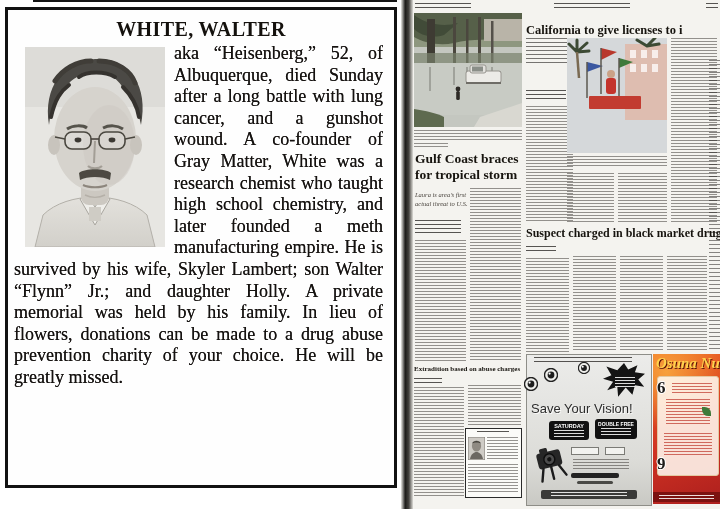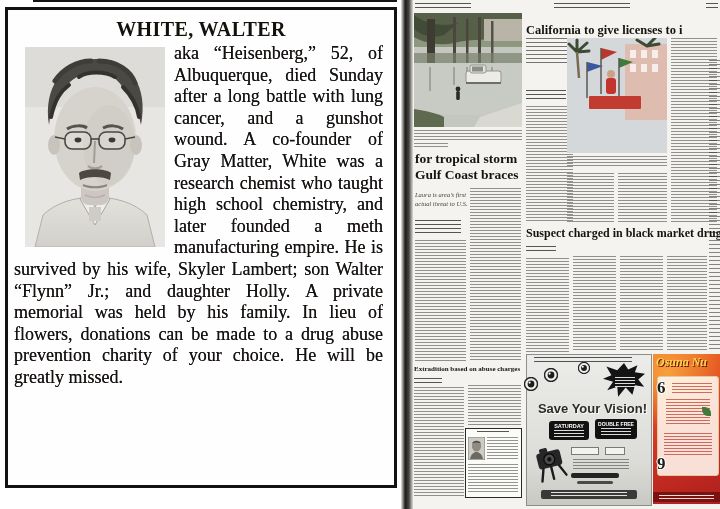--- a/index.html
+++ b/index.html
@@ -122,22 +122,22 @@
         <rect x="42.2" y="78" width="3.6" height="9" rx="1.5"></rect>
       </g>
       <path d="M66,104 L108,90 L108,114 L60,114 Z" fill="#d9d8d1"></path>
       <path d="M0,96 C12,98 22,100 30,104 L30,114 L0,114 Z" fill="#5e6a4f"></path>
     </svg>
 
     <div class="abs gk" style="left:1px;top:130px;width:108px;height:11px;"></div>
     <div class="abs gk" style="left:1px;top:143px;width:34px;height:4px;"></div>
 
     <div class="abs serifb" style="left:2px;top:151px;font-size:13.5px;line-height:16px;white-space:nowrap;">
+      <div>Gulf Coast braces</div>
       <div>for tropical storm</div>
-      <div>Gulf Coast braces</div>
     </div>
     <div class="abs" style="left:2px;top:190px;font-size:6.5px;line-height:9px;font-style:italic;color:#4a453f;filter:blur(.25px);">
       <div>Laura is area’s first</div>
       <div>actual threat to U.S.</div>
     </div>
     <div class="abs gkd" style="left:2px;top:220px;width:46px;height:13px;"></div>
     <div class="abs gk" style="left:2px;top:240px;width:51px;height:122px;"></div>
     <div class="abs gk" style="left:57px;top:188px;width:51px;height:174px;"></div>
 
     <div class="abs serifb" style="left:1px;top:365px;width:112px;font-size:7px;white-space:nowrap;overflow:hidden;">Extradition based on abuse charges</div>
@@ -238,22 +238,22 @@
       </svg>
       <svg class="abs" width="14" height="14" viewBox="0 0 14 14" style="left:-3px;top:22px;">
         <circle cx="7" cy="7" r="6.5" fill="#efefec" stroke="#222" stroke-width="1.4"></circle>
             <circle cx="7" cy="7" r="3.4" fill="#1d1d1d"></circle>
             <circle cx="5.6" cy="5.6" r="1.1" fill="#fff"></circle>
       </svg>
 
       <div class="abs" style="left:76px;top:8px;width:42px;height:36px;background:#141414;
                   clip-path:polygon(50% 0%,60% 18%,82% 6%,76% 26%,100% 30%,84% 46%,98% 66%,76% 62%,70% 88%,54% 68%,36% 94%,34% 66%,10% 76%,24% 52%,0% 44%,20% 34%,8% 10%,34% 20%);"></div>
       <div class="abs gkw" style="left:88px;top:22px;width:20px;height:10px;"></div>
-      <div class="abs" style="left:4px;top:46px;width:116px;text-align:right;font-family:'Liberation Sans','DejaVu Sans',sans-serif;
-                  font-weight:bold;font-size:13px;color:#2c2c2c;text-shadow:1px 1px 0 rgba(255,255,255,.8);">Save Your Vision!</div>
+      <div class="abs" style="left:4px;top:46px;width:116px;text-align:left;font-family:'Liberation Sans','DejaVu Sans',sans-serif;
+                  font-weight:normal;font-size:13px;color:#2c2c2c;text-shadow:1px 1px 0 rgba(255,255,255,.8);">Save Your Vision!</div>
       <div class="abs badge" style="left:22px;top:66px;width:40px;height:19px;">
         <div style="font-size:5.5px;margin-top:2px;">SATURDAY</div>
         <div class="gkw" style="margin:1px 5px 0;height:7px;"></div>
       </div>
       <div class="abs badge" style="left:68px;top:64px;width:42px;height:20px;">
         <div style="font-size:5px;margin-top:2px;">DOUBLE FREE</div>
         <div class="gkw" style="margin:1px 6px 0;height:8px;"></div>
       </div>
 
       <div class="abs" style="left:44px;top:92px;width:26px;height:6px;border:1px solid #7b7b76;background:#f2f2ef;"></div>
@@ -272,21 +272,21 @@
       <div class="abs" style="left:44px;top:118px;width:48px;height:5px;background:#232323;border-radius:2px;"></div>
       <div class="abs" style="left:50px;top:126px;width:36px;height:3px;background:#4a4a46;border-radius:2px;"></div>
       <div class="abs" style="left:14px;top:135px;width:96px;height:9px;background:#3a3a38;border-radius:2px;">
         <div class="gkw" style="margin:2px 10px;height:5px;"></div>
       </div>
     </div>
 
     
     <div class="abs" style="left:240px;top:354px;width:67px;height:150px;overflow:hidden;
                 background:radial-gradient(circle at 20% 12%,#f7a03c,rgba(0,0,0,0) 40%),linear-gradient(160deg,#ef6a22,#d03322 55%,#ad1f1e);">
-      <div style="position:absolute;left:3px;top:1px;font-style:italic;font-weight:bold;font-size:12px;color:#ffd34d;
+      <div style="position:absolute;left:3px;top:1px;font-style:italic;font-weight:bold;font-size:15px;color:#ffd34d;
                   white-space:nowrap;text-shadow:1px 1px 0 #5a1208;">Osuna Nu</div>
       <div class="abs" style="left:4px;top:22px;width:60px;height:98px;background:rgba(255,249,240,.88);border:1px solid #e3c9a2;border-radius:3px;">
         <div class="gkr" style="margin:6px 6px 0 14px;height:10px;"></div>
         <div class="gkr" style="margin:6px 8px 0;height:26px;"></div>
         <div class="gkr" style="margin:8px 6px 0;height:22px;"></div>
         <div class="abs" style="left:44px;top:30px;width:9px;height:9px;background:#3f7a3a;border-radius:0 70% 0 70%;"></div>
       </div>
       <div style="position:absolute;left:4px;top:24px;font-weight:bold;font-size:17px;color:#1d1b18;
                   text-shadow:-1px 0 #fff,1px 0 #fff,0 -1px #fff,0 1px #fff;">6</div>
       <div style="position:absolute;left:4px;top:100px;font-weight:bold;font-size:17px;color:#1d1b18;

